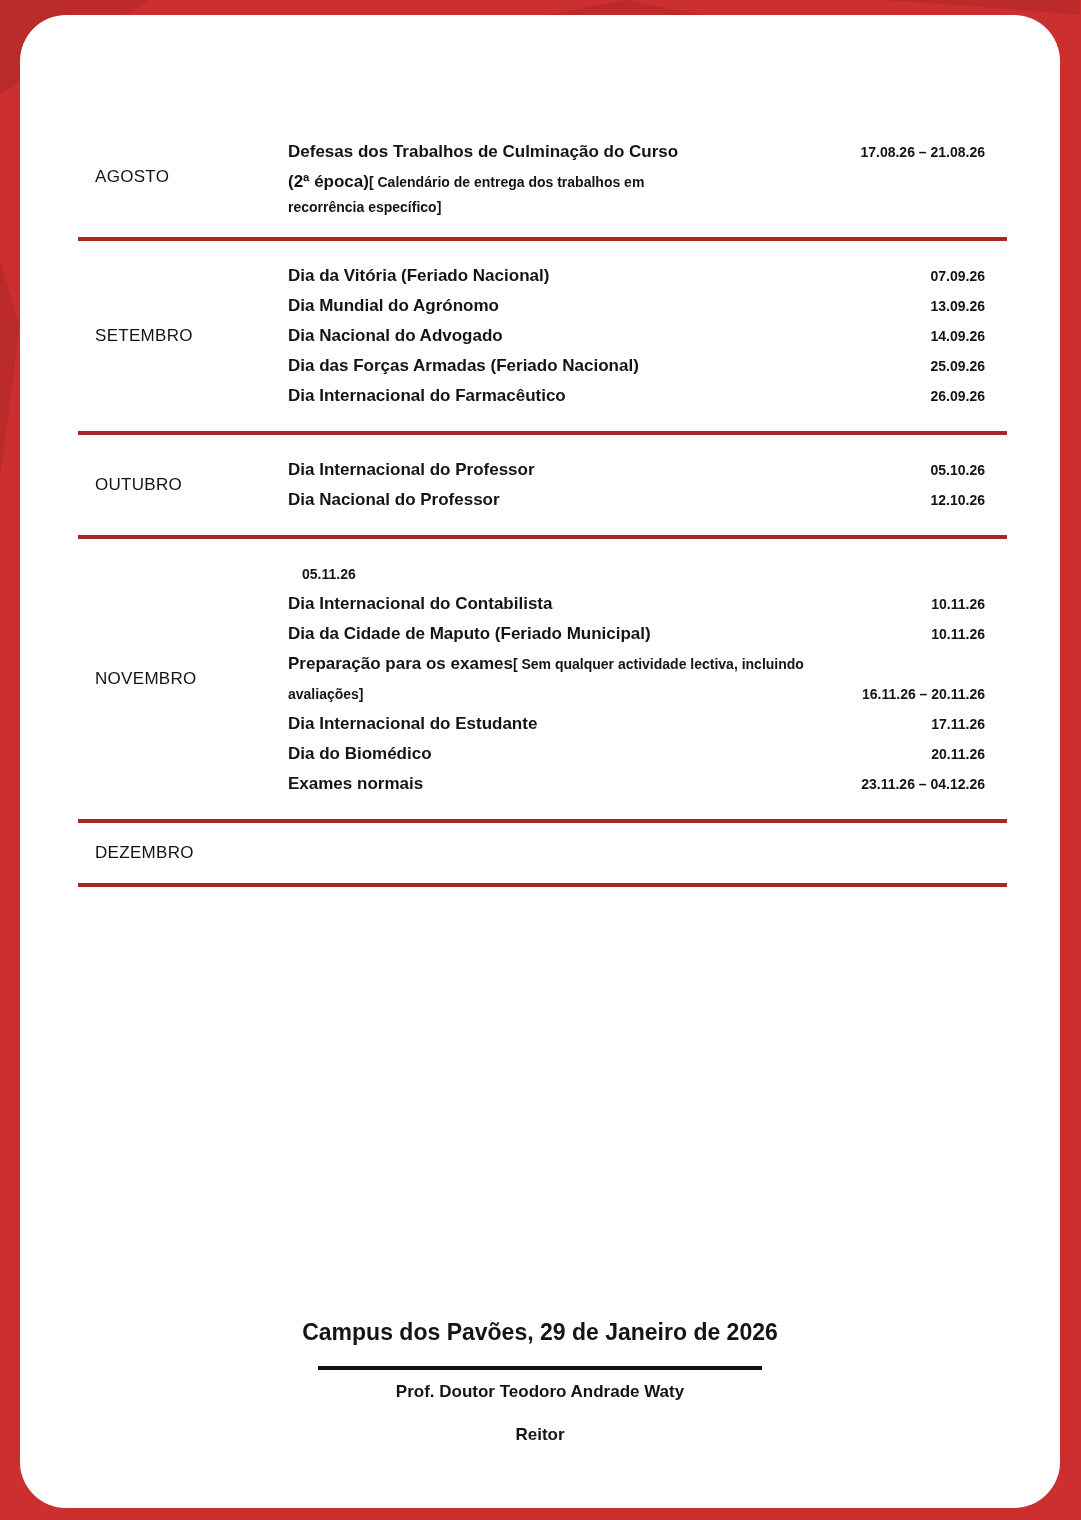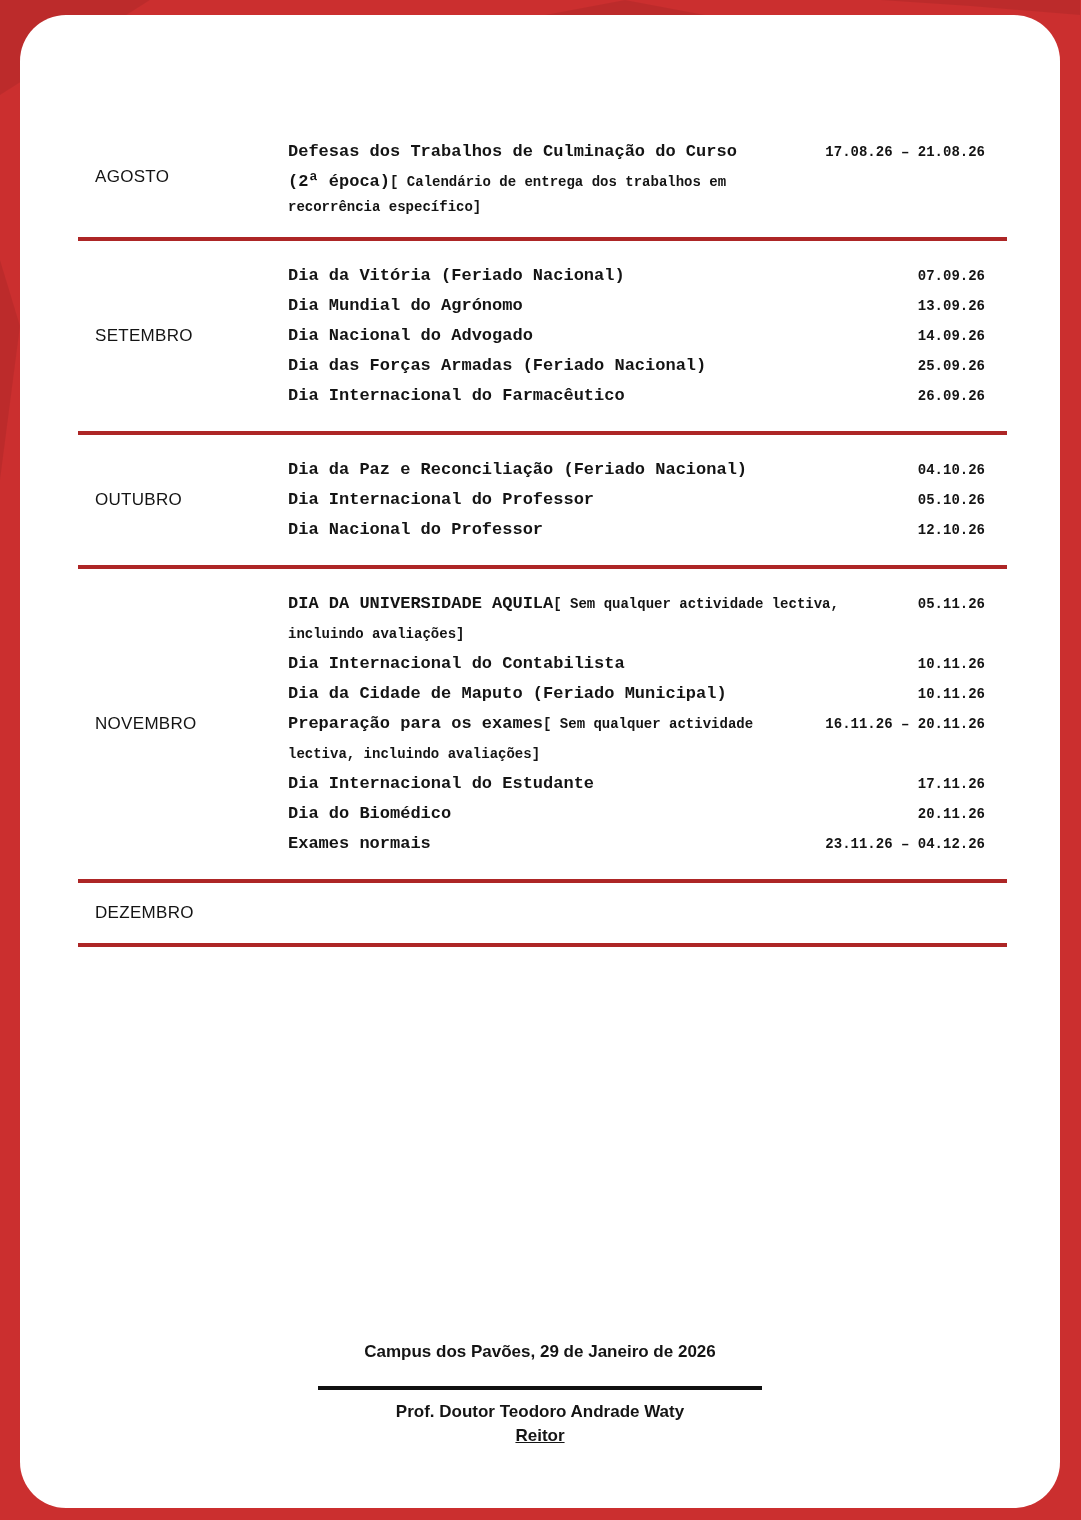--- a/index.html
+++ b/index.html
@@ -37,39 +37,39 @@
   .section{display:flex;padding:20px 0;}
   .section.first{padding-top:0;}
   .month{
     width:210px;flex:0 0 210px;
     padding-left:17px;box-sizing:border-box;
     display:flex;align-items:center;
     font-size:17px;font-weight:400;letter-spacing:0.3px;
   }
   .rows{flex:1;padding-right:22px;}
   .row{
-    display:flex;align-items:flex-start;
-    line-height:30px;font-size:17px;font-weight:600;font-family:Liberation Mono, monospace;
+    display:flex;align-items:flex-end;
+    line-height:30px;font-size:17px;font-weight:600;
   }
   .row .left{flex:1;min-width:0;}
   .row .t{font-size:17px;font-weight:600;}
   .row .s{font-size:14px;font-weight:600;}
   .row .d{white-space:nowrap;margin-left:14px;font-size:14px;font-weight:600;}
   .row.small-only{line-height:20px;}
   .sep{
     height:4px;background:var(--separator-red);
   }
   .footer{
     position:absolute;left:0;right:0;top:1305px;
     text-align:center;
   }
-  .place-date{font-size:17px;font-weight:600;line-height:24px;margin-top:20px;}
+  .place-date{font-size:23px;font-weight:600;line-height:24px;}
   .sig-line{width:444px;height:4px;background:#111;margin:22px auto 10px auto;}
   .sig-name{font-size:17px;font-weight:600;line-height:24px;}
-  .sig-role{font-size:17px;font-weight:600;line-height:24px;margin-top:0;text-decoration:underline;}
+  .sig-role{font-size:17px;font-weight:600;line-height:24px;margin-top:19px;}
 </style>
 </head>
 <body>
 
 <div class="bg-shape bg-shape-1"></div>
 <div class="bg-shape bg-shape-2"></div>
 <div class="bg-shape bg-shape-3"></div>
 <div class="bg-shape bg-shape-4"></div>
 
 <div class="page">
@@ -115,39 +115,34 @@
               <span class="left"><span class="t">Dia Internacional do Farmacêutico</span></span>
               <span class="d">26.09.26</span>
             </div>
           </div>
         </div>
         <div class="sep"></div>
         <div class="section">
           <div class="month">OUTUBRO</div>
           <div class="rows">
             <div class="row">
-              <span class="left"><span class="t">Dia da Paz e Reconciliação (Feriado Nacional)</span></span>
-              <span class="d">04.10.26</span>
-            </div>
-            <div class="row">
               <span class="left"><span class="t">Dia Internacional do Professor</span></span>
               <span class="d">05.10.26</span>
             </div>
             <div class="row">
               <span class="left"><span class="t">Dia Nacional do Professor</span></span>
               <span class="d">12.10.26</span>
             </div>
           </div>
         </div>
         <div class="sep"></div>
         <div class="section">
           <div class="month">NOVEMBRO</div>
           <div class="rows">
             <div class="row">
-              <span class="left"><span class="t">DIA DA UNIVERSIDADE AQUILA</span><span class="s">[ Sem qualquer actividade lectiva, incluindo avaliações]</span></span>
               <span class="d">05.11.26</span>
             </div>
             <div class="row">
               <span class="left"><span class="t">Dia Internacional do Contabilista</span></span>
               <span class="d">10.11.26</span>
             </div>
             <div class="row">
               <span class="left"><span class="t">Dia da Cidade de Maputo (Feriado Municipal)</span></span>
               <span class="d">10.11.26</span>
             </div>

